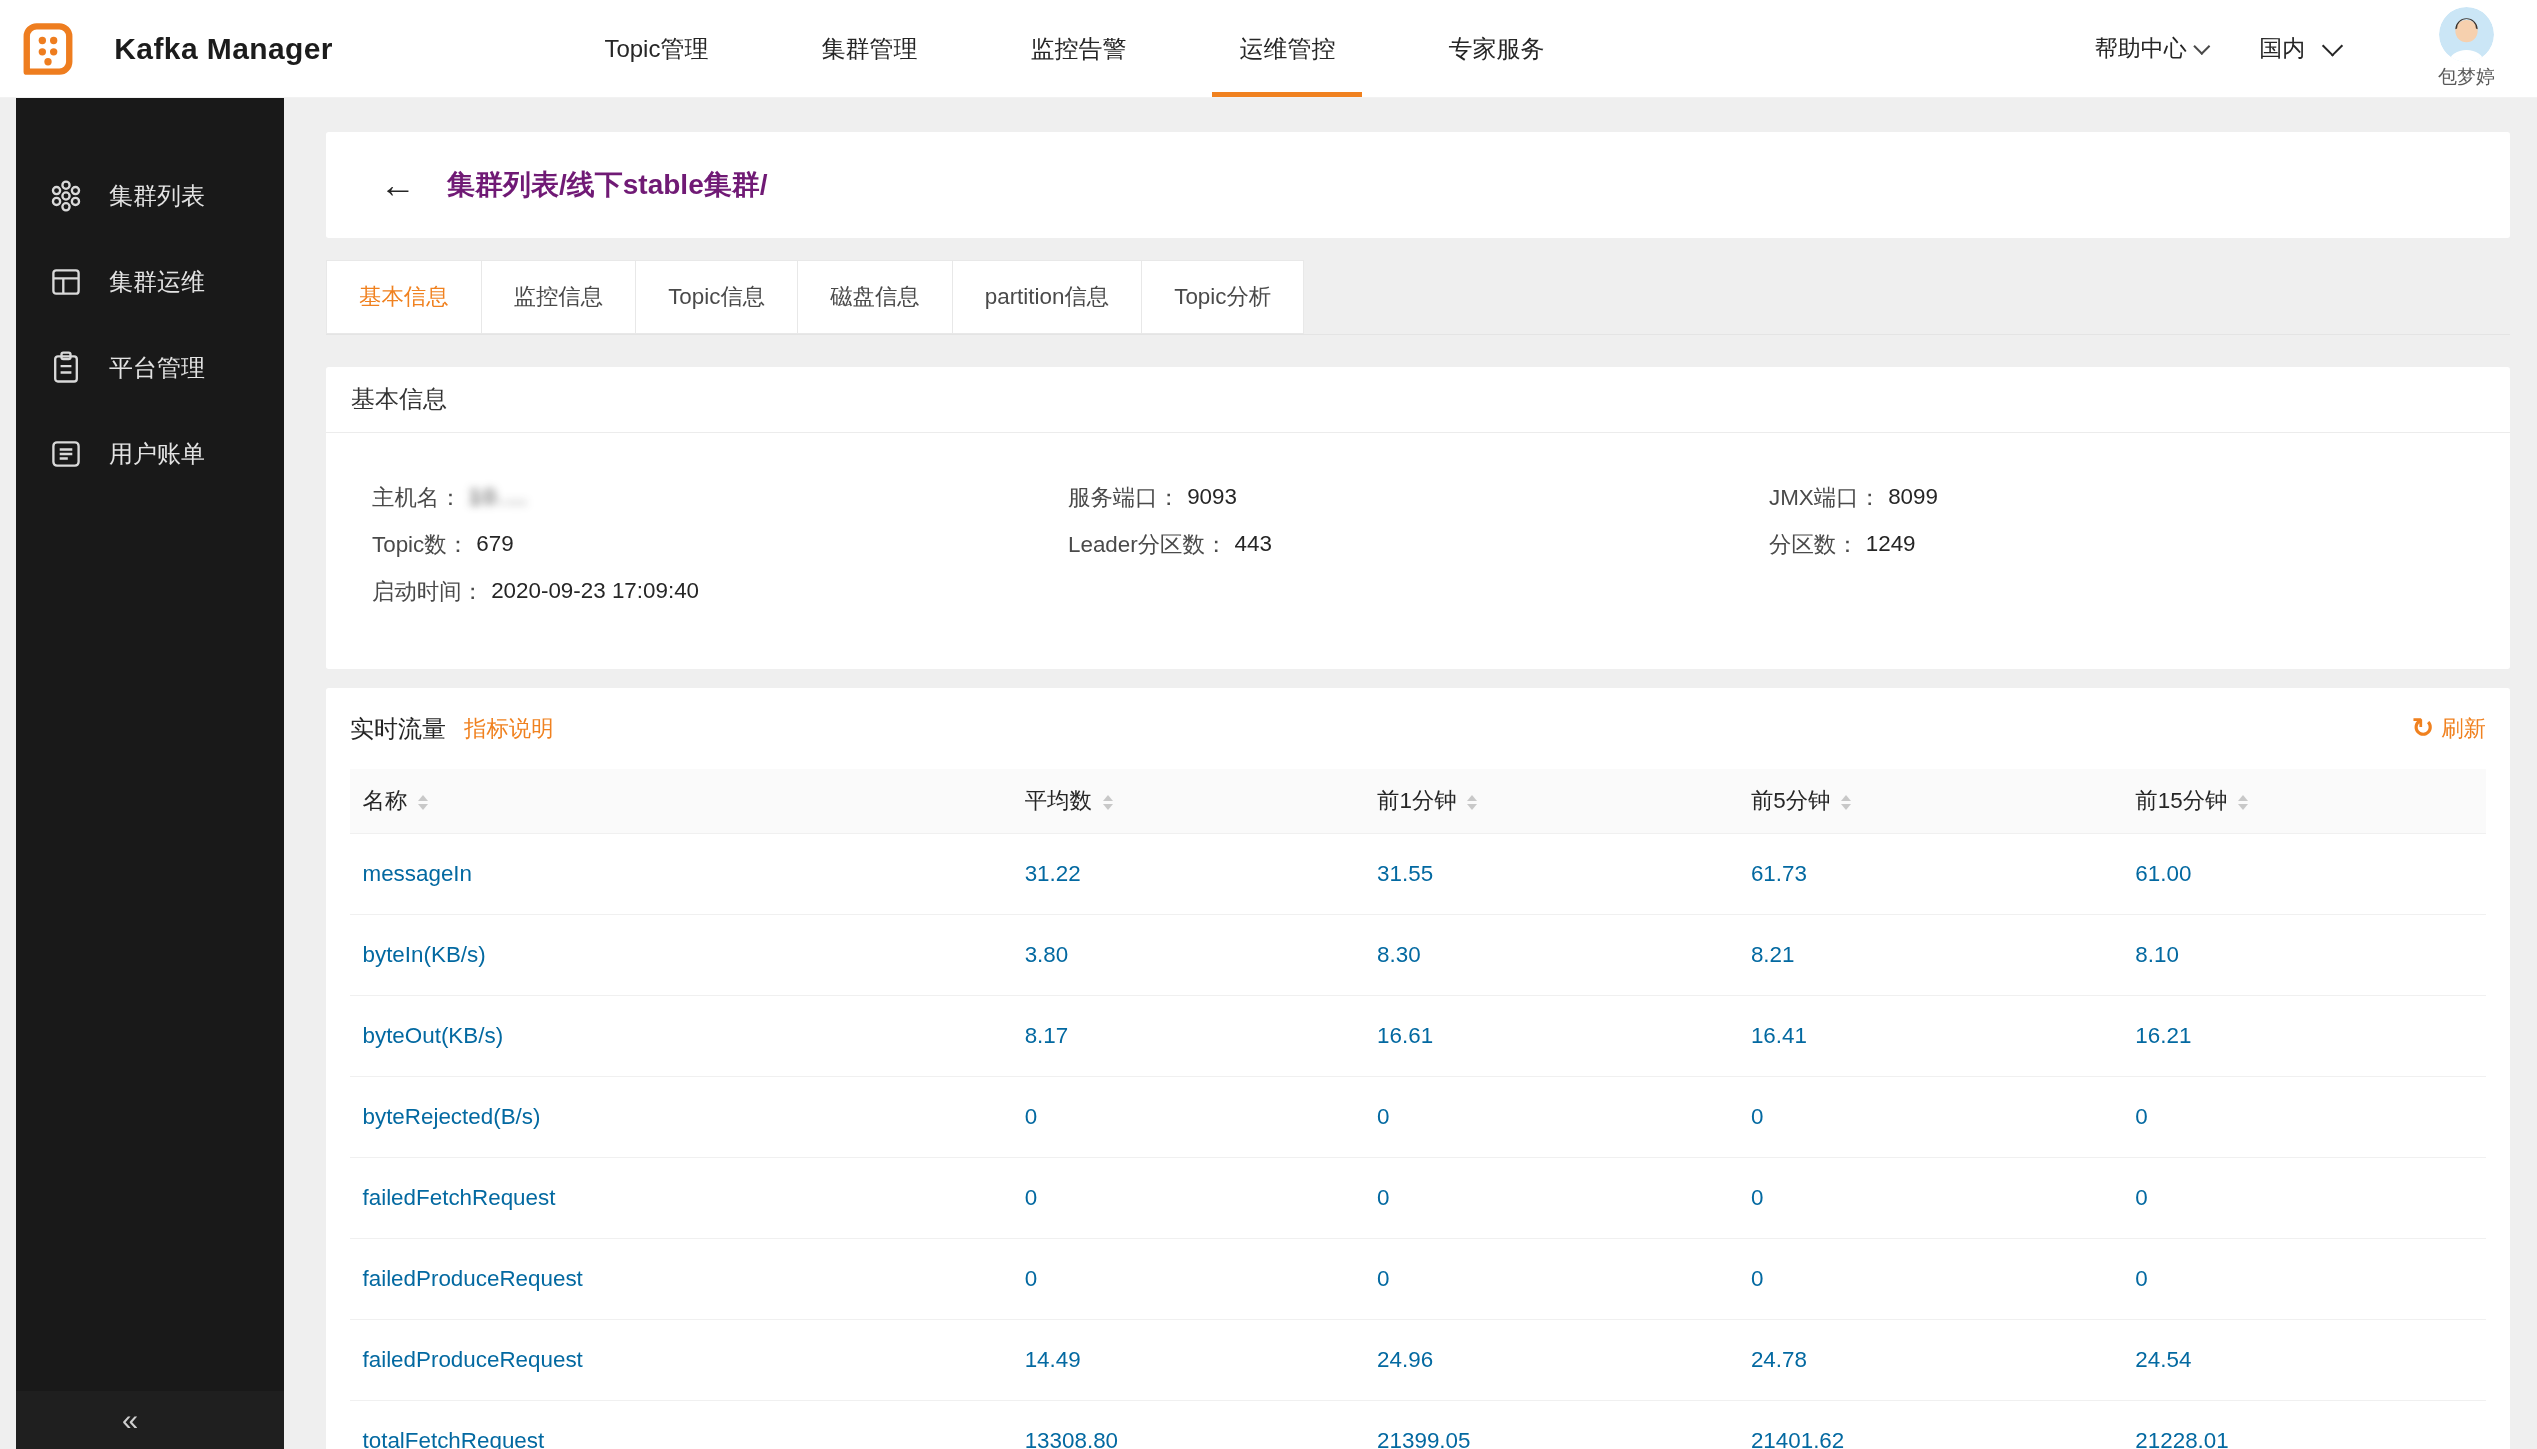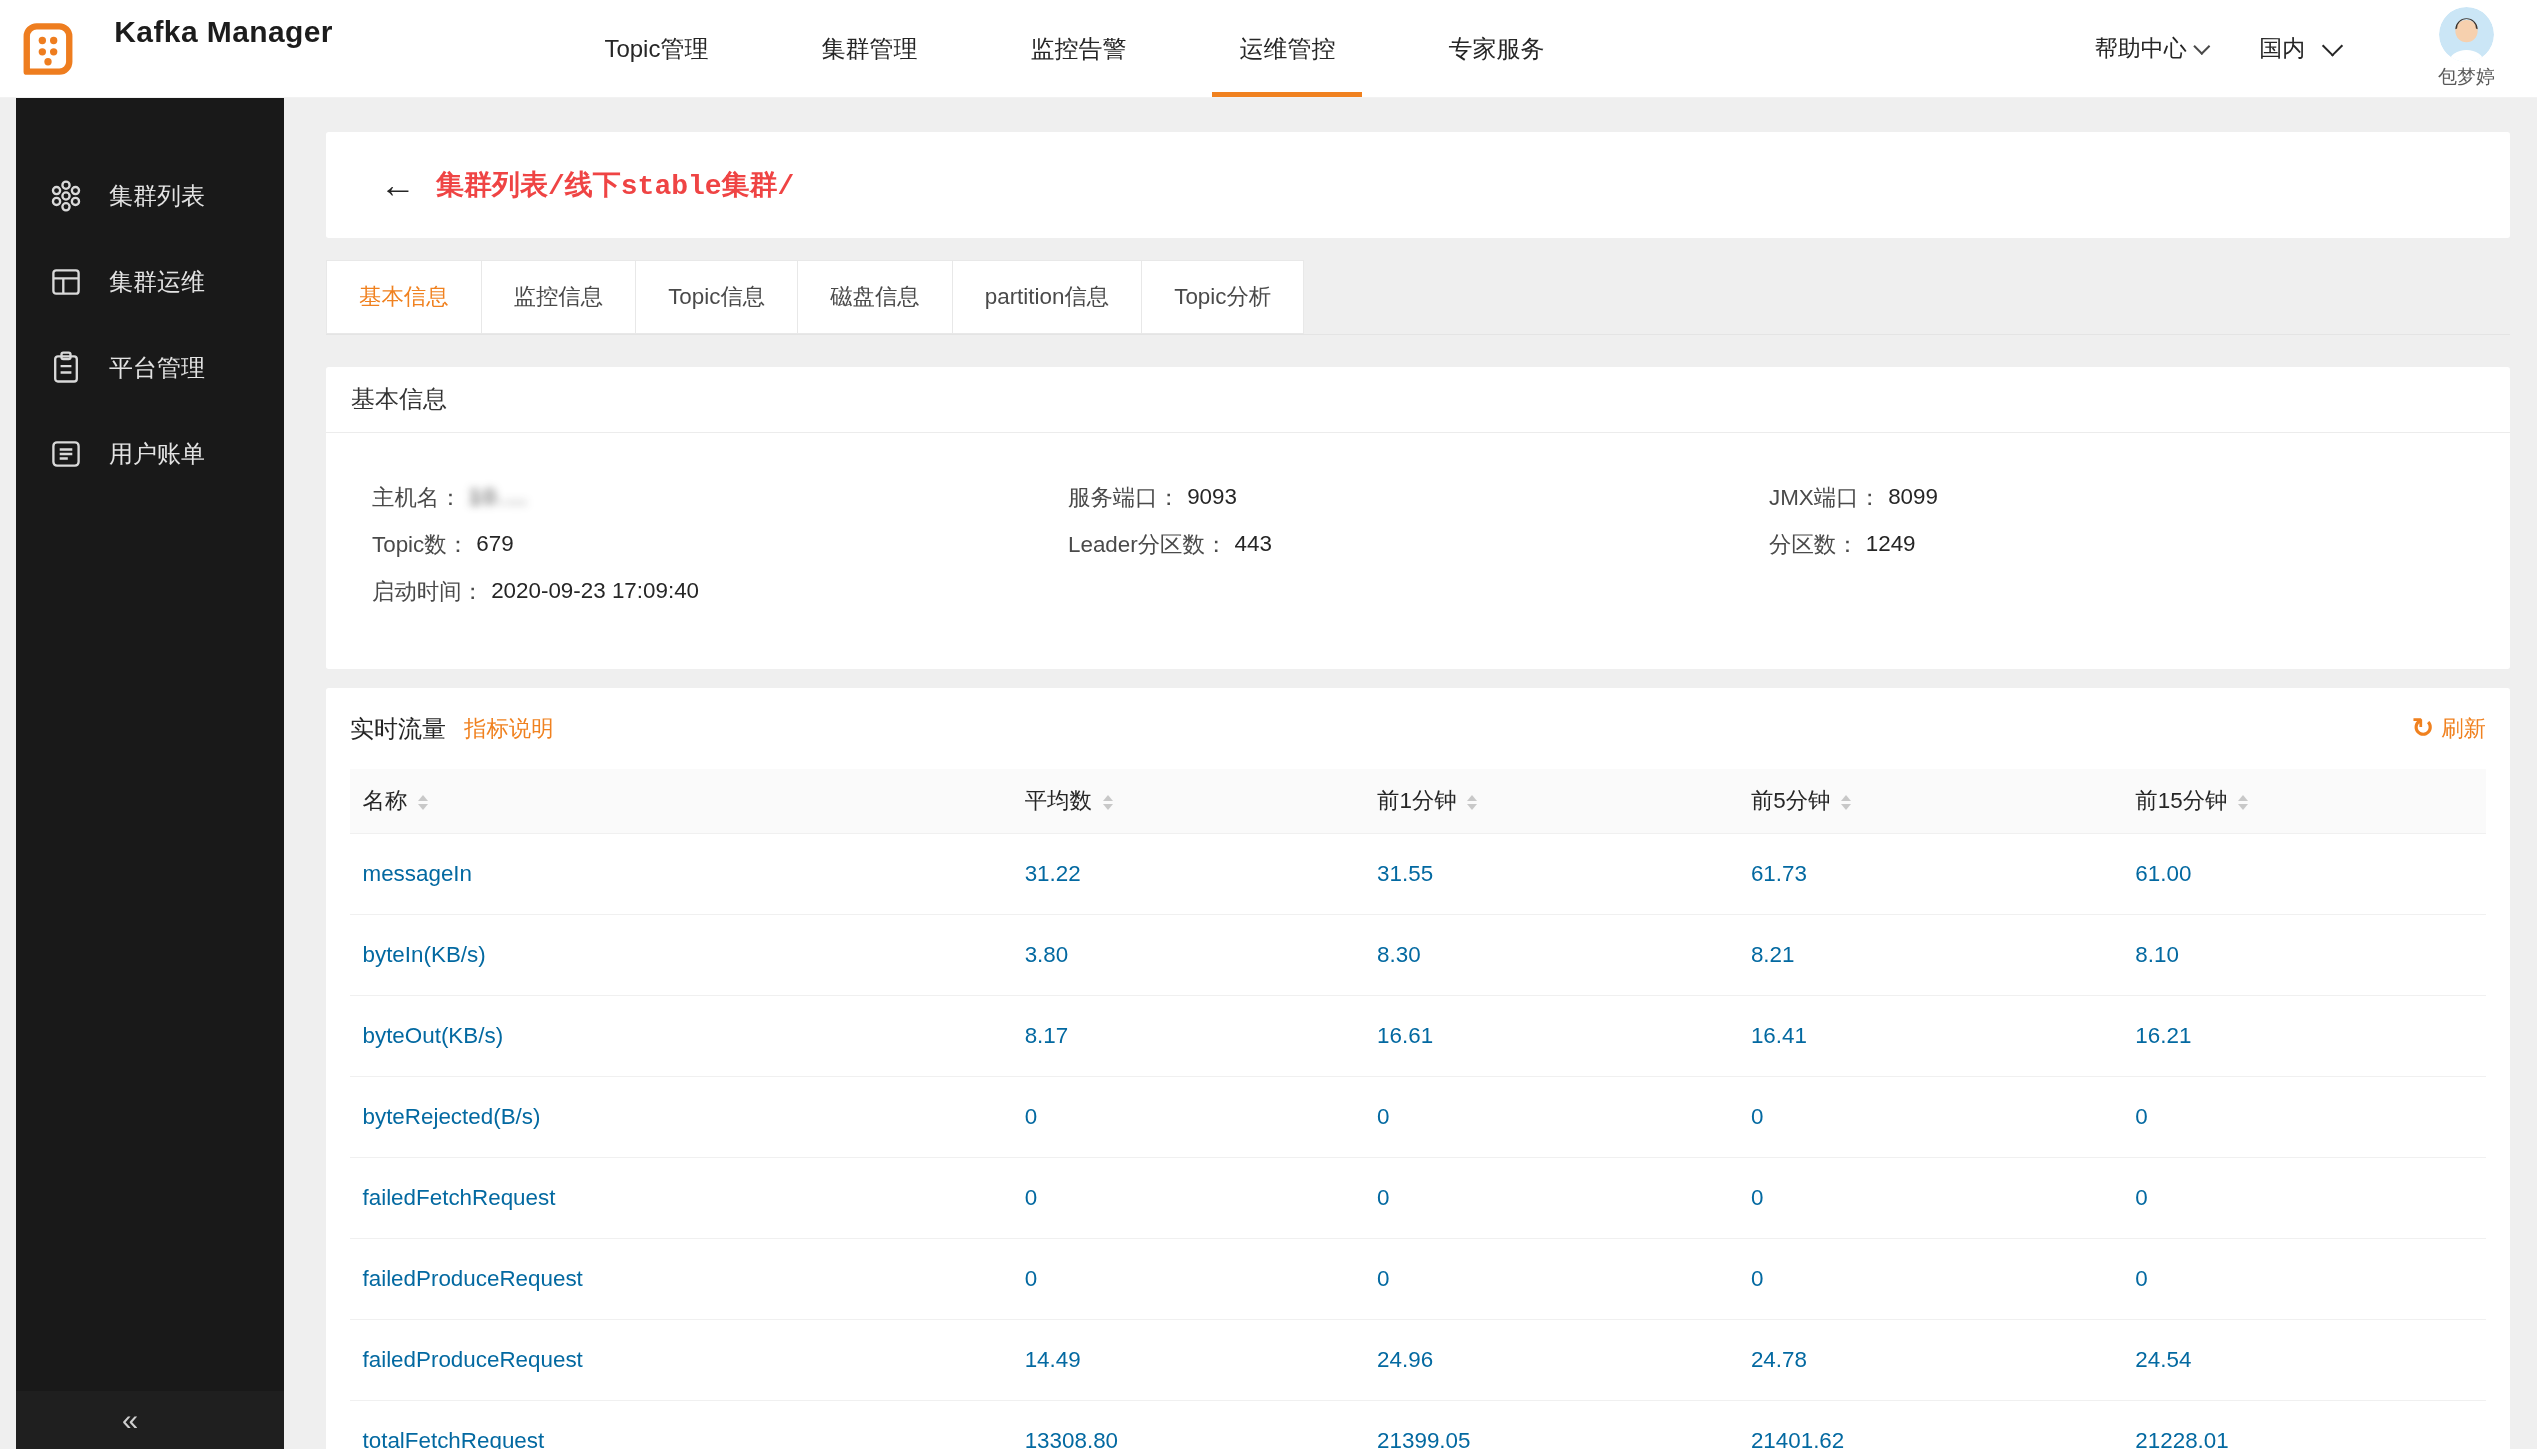--- a/index.html
+++ b/index.html
@@ -2,21 +2,21 @@
 <html style="--accent: #F0811F;font-size:14.3px"><head>
 <meta charset="utf-8">
 <style>
   :root { --accent:#F0811F; }
   * { margin:0; padding:0; box-sizing:border-box; }
   html,body { width:2538px; height:1450px; overflow:hidden; }
   body { font-family:"Liberation Sans","DejaVu Sans",sans-serif; background:#efefef; color:#262626; position:relative; }
 
   
   .topbar { position:absolute; top:0; left:0; right:0; height:98px; background:#fff; display:flex; align-items:center; padding:0 27px 0 14.3px; border-bottom:0.9px solid #f2f2f2; z-index:20; }
-  .brand { display:flex; align-items:flex-start; }
+  .brand { display:flex; align-items:center; }
   .logo { width:68px; height:68px; display:flex; align-items:center; justify-content:center; }
   .brand-name { font-size:30px; font-weight:700; color:#1c1c1c; margin-left:32px; letter-spacing:0.4px; }
   .topnav { display:flex; align-items:stretch; height:100%; margin-left:215px; }
   .nav-item { display:flex; align-items:center; padding:2px 27px; margin:0 29.5px; font-size:24px; color:#262626; position:relative; cursor:pointer; white-space:nowrap; }
   .nav-item.active::after { content:""; position:absolute; left:0; right:0; bottom:0; height:5.4px; background:var(--accent); }
   .topbar-right { margin-left:auto; display:flex; align-items:center; }
   .menu-link { display:flex; align-items:center; font-size:23px; color:#262626; cursor:pointer; }
   .help { margin-right:52px; }
   .region { margin-right:98px; }
   .chev { display:inline-block; width:11.6px; height:11.6px; border-right:2.7px solid #4a4a4a; border-bottom:2.7px solid #4a4a4a; transform:rotate(45deg) translate(-1.8px,-1.8px); margin-left:9px; }
@@ -32,21 +32,21 @@
   .side-item .sicon { width:38px; height:38px; margin-right:23px; flex:0 0 auto; display:flex; align-items:center; }
   .side-item .slabel { font-size:24px; color:#e3e3e3; }
   .side-collapse { position:absolute; bottom:0; left:0; width:100%; height:59px; display:flex; align-items:center; padding-left:106px; color:#cfcfcf; font-size:29px; cursor:pointer; background:#1f1f1f; }
 
   
   .content { position:absolute; top:98px; left:284px; right:0; bottom:0; background:#efefef; padding:34px 28px 0 42px; overflow:hidden; }
   .card { background:#fff; border-radius:2.7px; }
 
   .crumb-card { height:106px; display:flex; align-items:center; padding-left:54px; }
   .back-btn { font-size:36px; color:#262626; cursor:pointer; line-height:1; }
-  .page-title { font-size:28px; font-weight:700; color:#ef4444; margin-left:20px;font-family:Liberation Mono, monospace; }
+  .page-title { font-size:28px; font-weight:700; color:#701a75; margin-left:31px; }
 
   .tabs { display:flex; margin-top:21.5px; height:75px; border-bottom:0.9px solid #e4e4e4; }
   .tab { background:#fff; border:0.9px solid #e8e8e8; border-left:none; padding:0 32px; display:flex; align-items:center; font-size:22.4px; color:#4a4a4a; cursor:pointer; white-space:nowrap; }
   .tab:first-child { border-left:0.9px solid #e8e8e8; }
   .tab.active { color:var(--accent); }
 
   .info-card { margin-top:32px; }
   .card-head { height:66px; display:flex; align-items:center; padding:0 25px; border-bottom:0.9px solid #ececec; font-size:24px; color:#333; }
   .fields { display:grid; grid-template-columns:696px 701px auto; padding:41px 0 54px 46px; grid-auto-rows:47px; }
   .field { display:flex; align-items:center; font-size:22.4px; }

